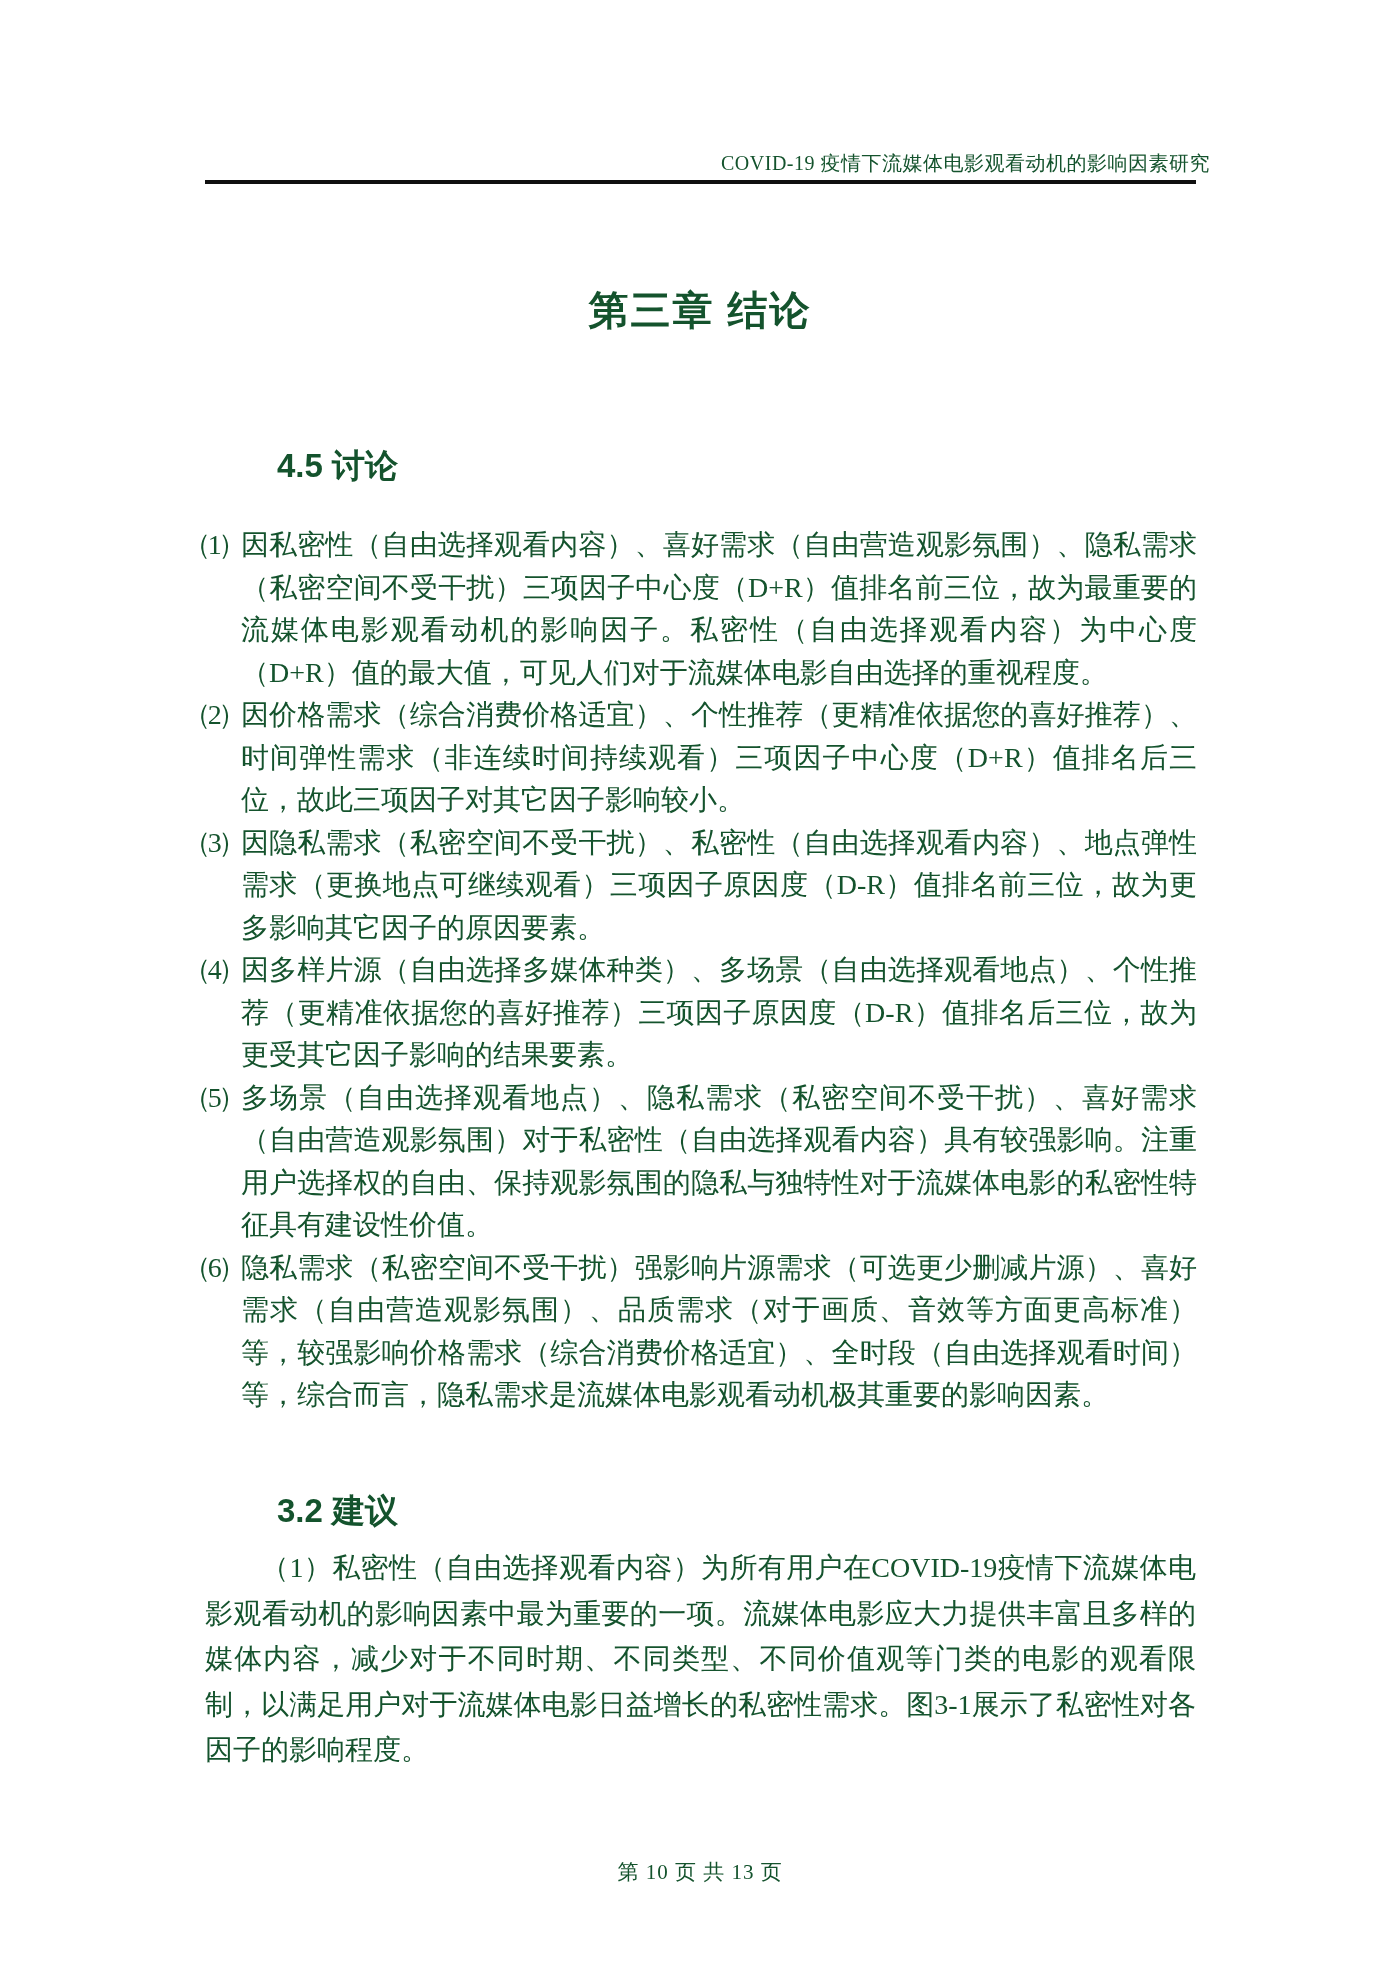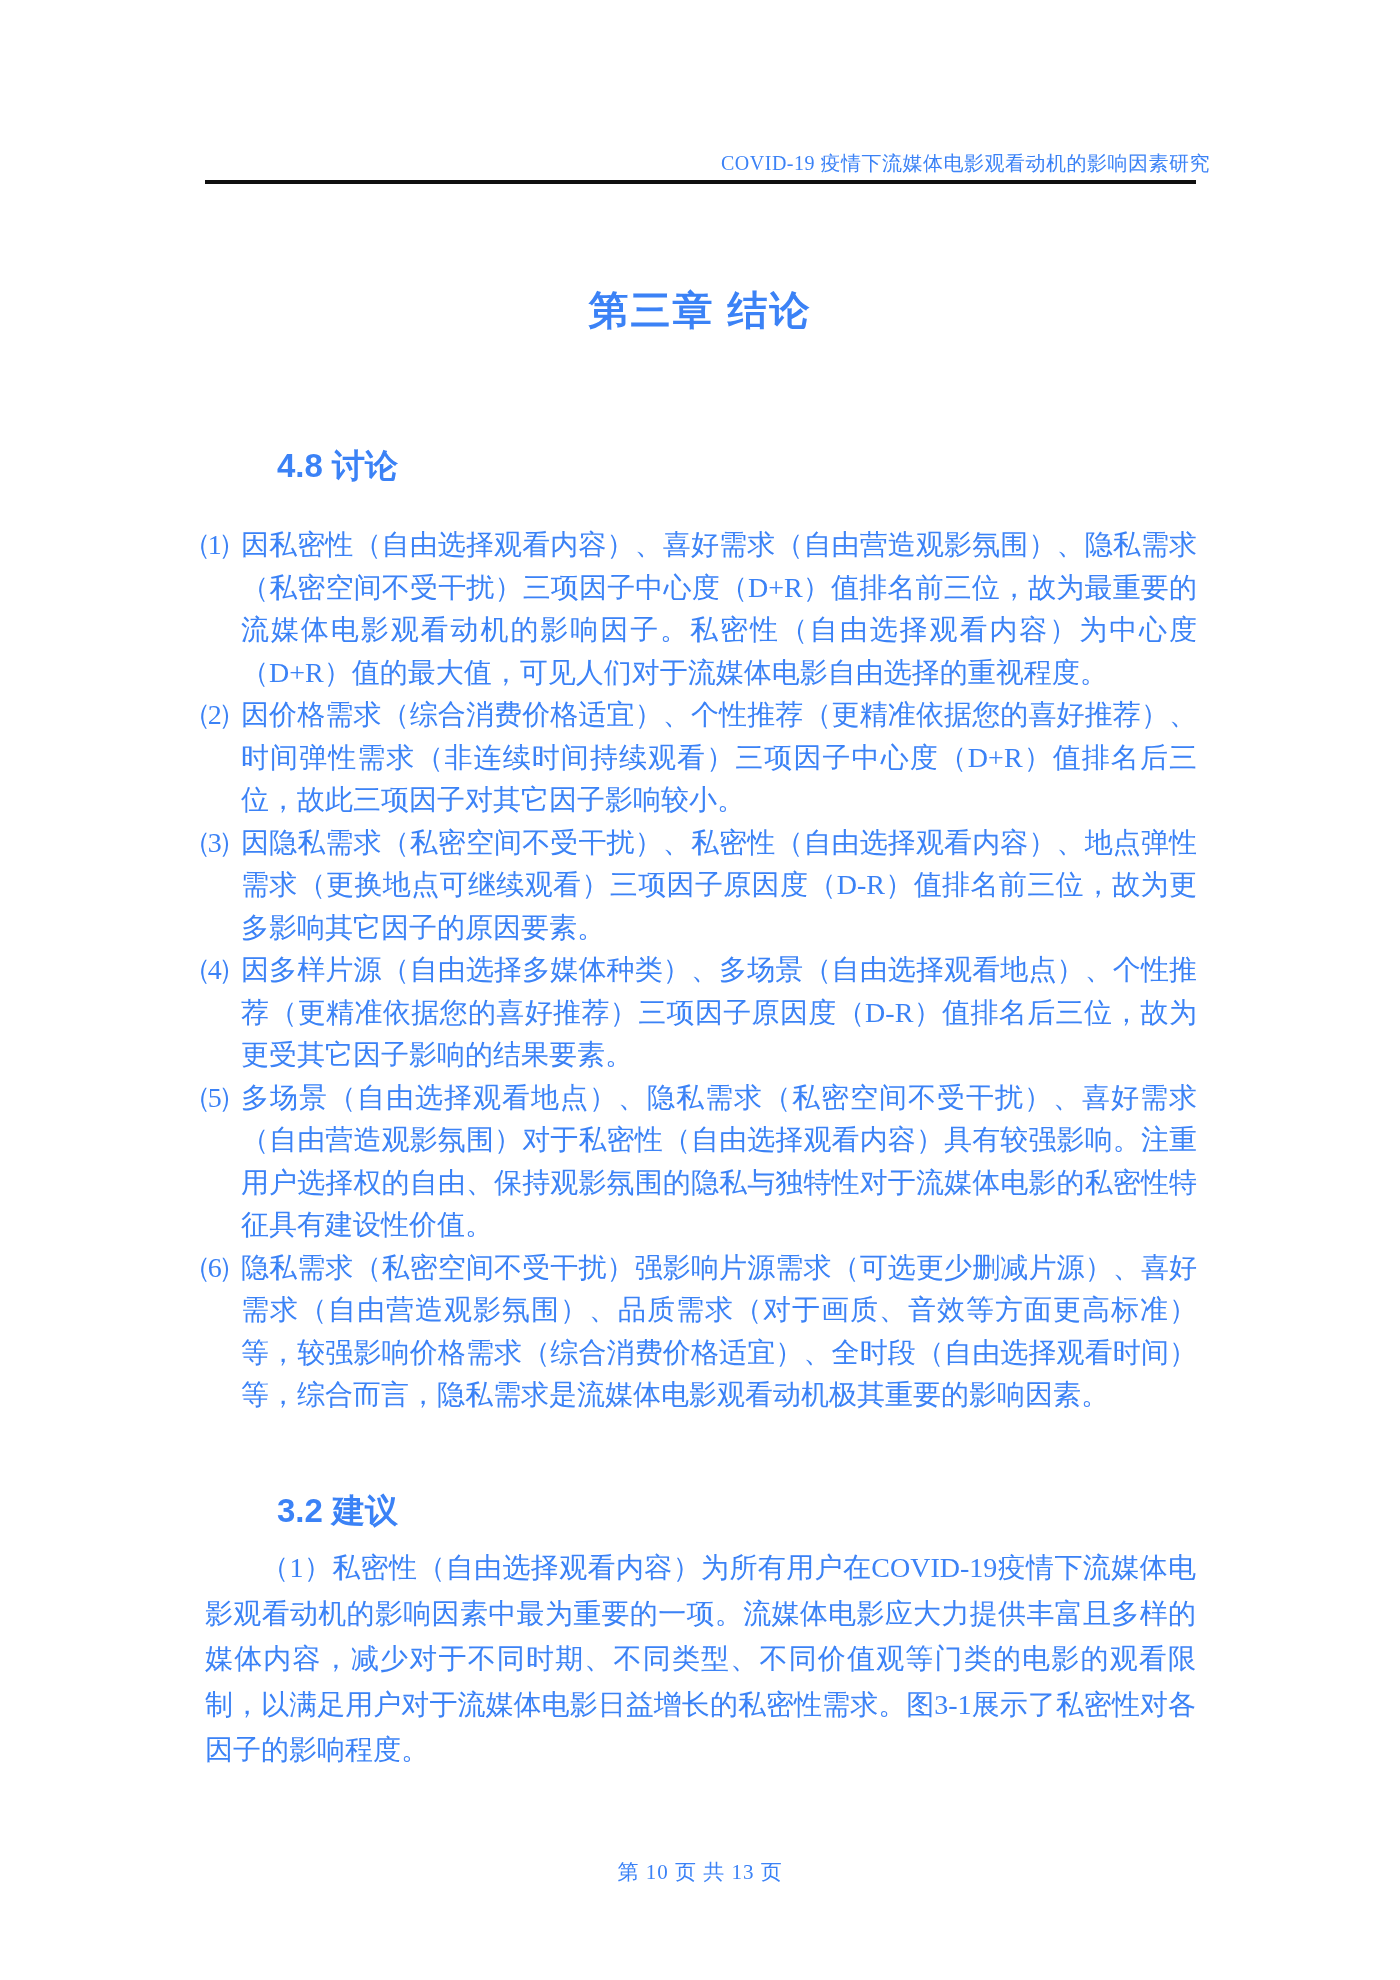--- a/index.html
+++ b/index.html
@@ -5,21 +5,21 @@
   html, body {
     margin: 0;
     padding: 0;
     background: #ffffff;
   }
   .page {
     position: relative;
     width: 1400px;
     height: 1980px;
     background: #ffffff;
-    color: #3b82f6;
+    color: #14532d;
     font-family: "Liberation Serif", "DejaVu Serif", serif;
     overflow: hidden;
   }
   .running-header {
     position: absolute;
     left: 205px;
     top: 150px;
     width: 1005px;
     text-align: right;
     font-size: 20px;
@@ -113,21 +113,21 @@
 <body>
 
 <div class="page">
 
   <div class="running-header">COVID-19 疫情下流媒体电影观看动机的影响因素研究</div>
 
   <div class="header-rule"></div>
 
   <h1 class="chapter-title">第三章 结论</h1>
 
-  <h2 class="section-heading s1-heading">4.8 讨论</h2>
+  <h2 class="section-heading s1-heading">4.5 讨论</h2>
 
 
   <div class="discussion-list">
     <div class="list-item">
       <span class="num">（1）</span>
       <span class="txt">因私密性（自由选择观看内容）、喜好需求（自由营造观影氛围）、隐私需求（私密空间不受干扰）三项因子中心度（D+R）值排名前三位，故为最重要的流媒体电影观看动机的影响因子。私密性（自由选择观看内容）为中心度（D+R）值的最大值，可见人们对于流媒体电影自由选择的重视程度。</span>
     </div>
     <div class="list-item">
       <span class="num">（2）</span>
       <span class="txt">因价格需求（综合消费价格适宜）、个性推荐（更精准依据您的喜好推荐）、时间弹性需求（非连续时间持续观看）三项因子中心度（D+R）值排名后三位，故此三项因子对其它因子影响较小。</span>

